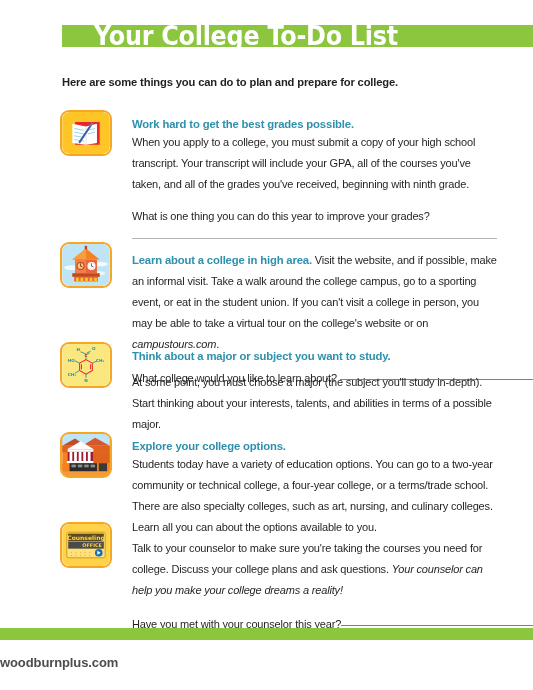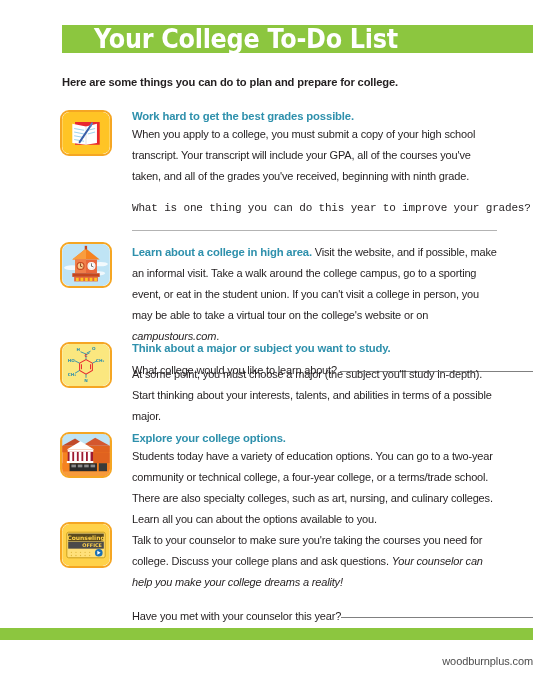--- a/index.html
+++ b/index.html
@@ -14,21 +14,21 @@
     overflow: hidden;
     position: relative;
   }
 
   
   .header-band {
     position: absolute;
     left: 62px;
     top: 25px;
     right: 0;
-    height: 28px;
+    height: 22px;
     background: #8CC63F;
     display: flex;
     align-items: center;
   }
   .header-title {
     color: #ffffff;
     font-family: "DejaVu Sans", sans-serif;
     font-weight: bold;
     font-size: 26px;
     letter-spacing: -0.3px;
@@ -59,21 +59,21 @@
     position: absolute;
     left: 60px;
     top: 0;
     width: 52px;
     height: 46px;
   }
   .item-body {
     position: absolute;
     left: 132px;
     width: 365px;
-    top: 0;
+    top: 8px;
   }
   .item-heading {
     color: #2E90AC;
     font-weight: bold;
     font-size: 11.3px;
     letter-spacing: -0.15px;
   }
   .item-para {
     color: #231f20;
     font-size: 11px;
@@ -114,24 +114,25 @@
     top: 628px;
     width: 533px;
     height: 12px;
     background: #8CC63F;
   }
   .footer-text {
     position: absolute;
     left: 0;
     top: 655px;
     width: 533px;
-    text-align: right;
-    font-size: 11px;
+    text-align: left;
+    font-size: 13px;
     color: #4d4d4d;
     letter-spacing: -0.1px;
+    font-weight: bold;
   }
 
   
   .icon-frame {
     width: 52px;
     height: 46px;
     border-radius: 9px;
     border: 2.5px solid #F5A623;
     box-sizing: border-box;
     overflow: hidden;
@@ -165,21 +166,21 @@
         <path d="M28 24 L36 22" stroke="#9fd4ef" stroke-width="1.1" fill="none"></path>
         <path d="M26 16 L26 36" stroke="#d9d9d9" stroke-width="0.8"></path>
         <path d="M19 33 L31 15" stroke="#3a5fa8" stroke-width="2.2" stroke-linecap="round"></path>
         <path d="M31 15 L32.5 12.5" stroke="#5a82c4" stroke-width="2.2" stroke-linecap="round"></path>
       </svg>
     </div>
   </div>
   <div class="item-body">
     <div class="item-heading">Work hard to get the best grades possible.</div>
     <p class="item-para" style="margin-top:2px;">When you apply to a college, you must submit a copy of your high school transcript. Your transcript will include your GPA, all of the courses you've taken, and all of the grades you've received, beginning with ninth grade.</p>
-    <div class="q-block" style="margin-top:14px;font-family:Liberation Mono, monospace;">What is one thing you can do this year to improve your grades?</div>
+    <div class="q-block" style="margin-top:14px;">What is one thing you can do this year to improve your grades?</div>
     <span class="answer-rule" style="margin-top:14px;"></span>
   </div>
 </div>
 
 <div class="item" style="top:242px;">
   <div class="item-icon">
     <div class="icon-frame">
       <svg viewBox="0 0 52 46">
         <rect x="0" y="0" width="52" height="46" rx="8" fill="#BFE4F5"></rect>
         <ellipse cx="11" cy="26" rx="9" ry="2.6" fill="#ffffff" opacity="0.8"></ellipse>

